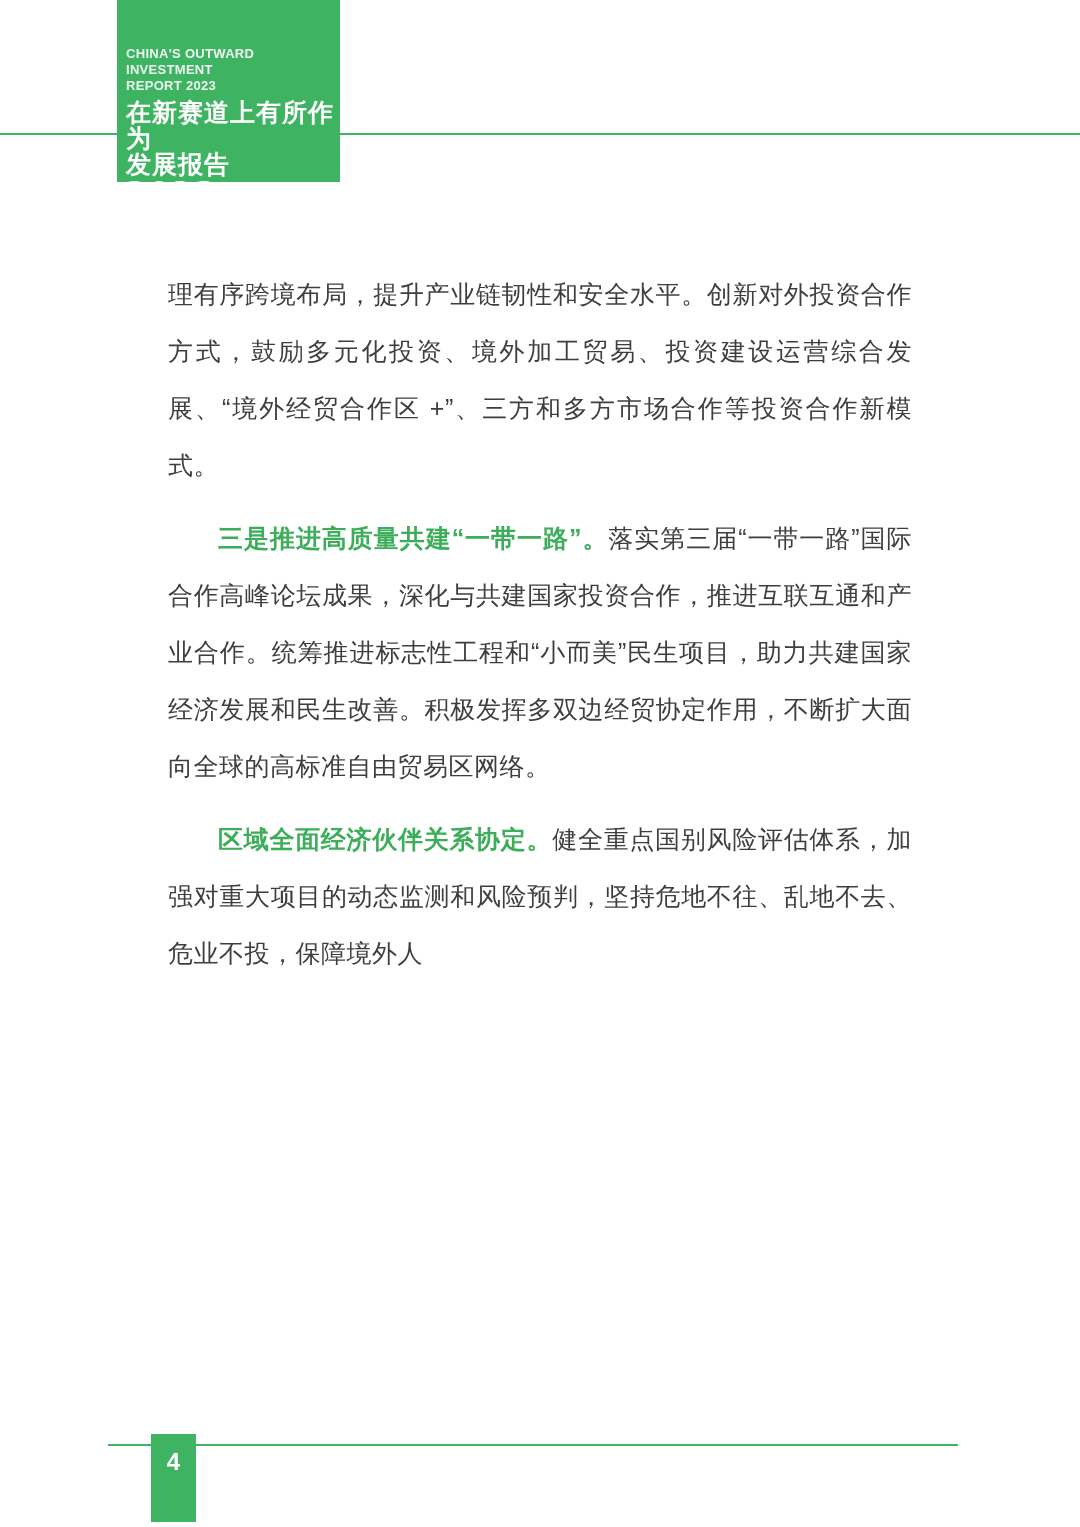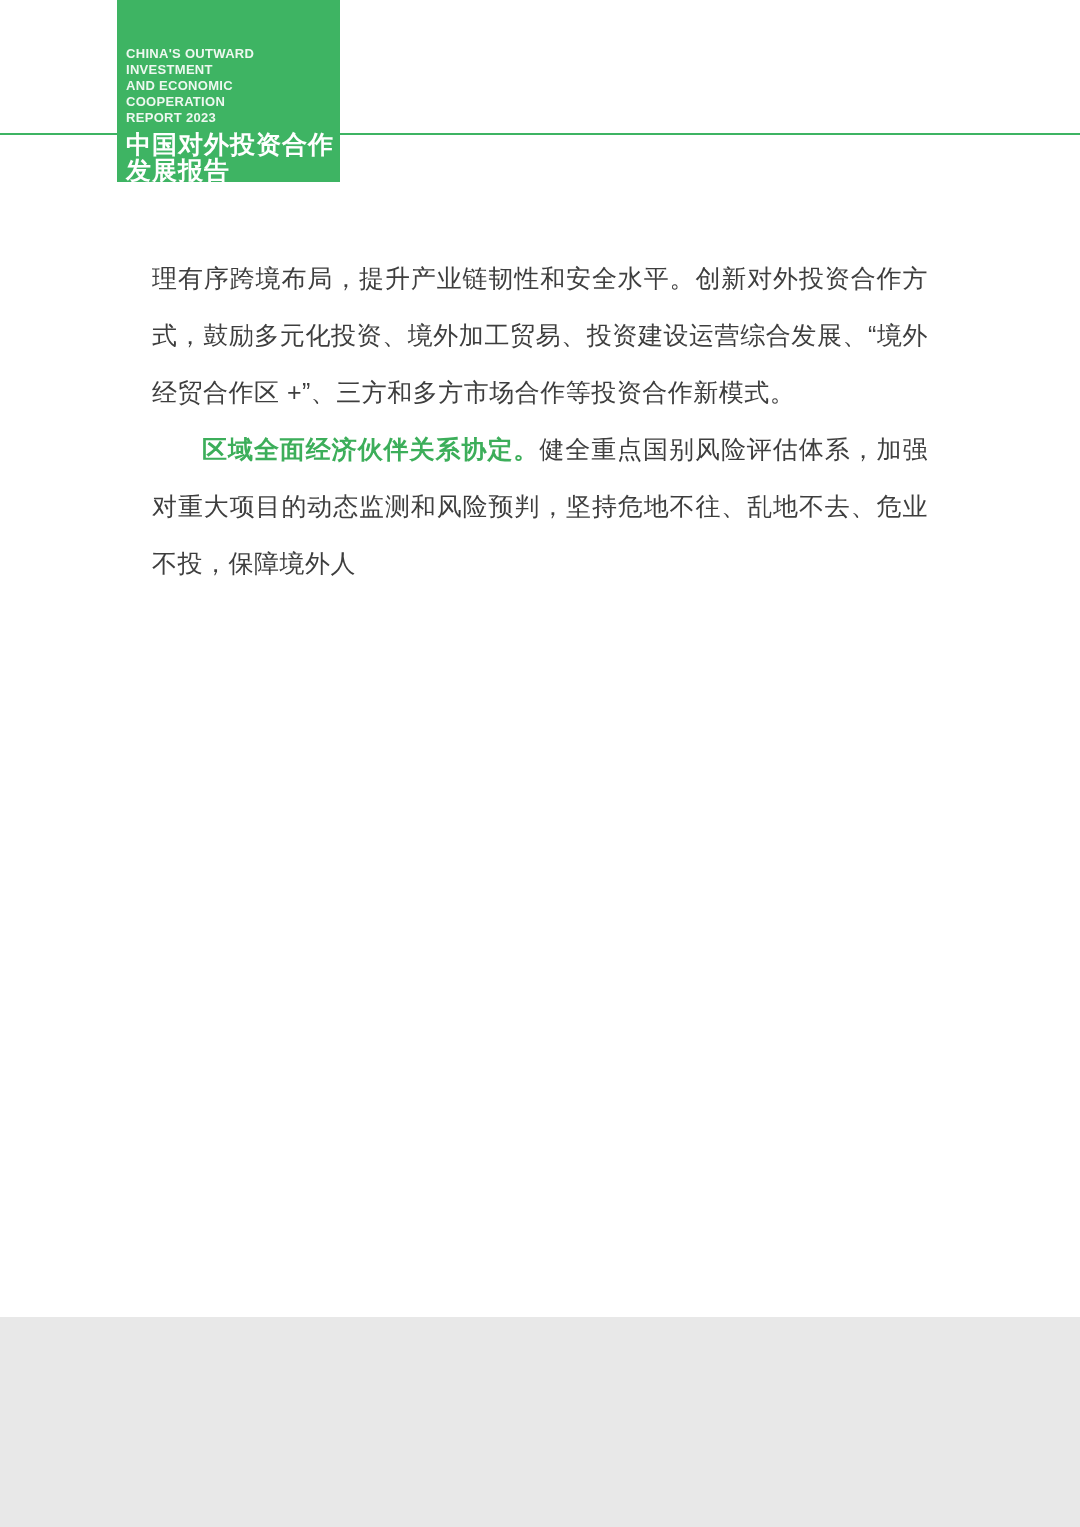--- a/index.html
+++ b/index.html
@@ -1,20 +1,20 @@
 <!DOCTYPE html>
 <html style="--accent: #3eb463; --lead: #3cae5a; --text: #3e3e3e;"><head>
 <meta charset="utf-8">
 <style>
   * { margin: 0; padding: 0; box-sizing: border-box; }
   html, body { background: #e8e8e8; }
   .page {
     position: relative;
     width: 1080px;
-    height: 1317px;
+    height: 1527px;
     background: #ffffff;
     overflow: hidden;
     margin: 0 auto;
     font-family: "Liberation Sans", sans-serif;
   }
   .header-rule {
     position: absolute;
     left: 0; top: 133px;
     width: 1080px; height: 2px;
     background: var(--accent, #3eb463);
@@ -55,21 +55,21 @@
   .body-text {
     position: absolute;
     left: 152px; top: 250px;
     width: 776px;
     font-size: 25px;
     line-height: 57px;
     color: var(--text, #3e3e3e);
     text-align: justify;
     letter-spacing: 0.5px;
   }
-  .para { margin: 0; }
+  .para { margin: 16px; }
   .para.indent { text-indent: 2em; }
   .lead {
     color: var(--lead, #3cae5a);
     font-weight: bold;
   }
   .footer-rule {
     position: absolute;
     left: 108px; top: 1444px;
     width: 850px; height: 2px;
     background: var(--accent, #3eb463);
@@ -94,32 +94,32 @@
 </head>
 <body>
 
 <div class="page">
 
   <div class="header-rule"></div>
 
   <div class="banner">
     <div class="banner-en">
       <div>CHINA'S OUTWARD INVESTMENT</div>
-      <div>AND ECONOMIC COOPERATION</div>
       <div>REPORT 2023</div>
     </div>
     <div class="banner-cn">
-      <div>中国对外投资合作</div>
+      <div>在新赛道上有所作为</div>
       <div>发展报告</div>
     </div>
     <div class="banner-year">2023</div>
   </div>
 
   <main class="body-text" id="paragraphs">
       <p class="para"><span>理有序跨境布局，提升产业链韧性和安全水平。创新对外投资合作方式，鼓励多元化投资、境外加工贸易、投资建设运营综合发展、“境外经贸合作区 +”、三方和多方市场合作等投资合作新模式。</span></p>
+      <p class="para indent"><span class="lead">三是推进高质量共建“一带一路”。</span><span>落实第三届“一带一路”国际合作高峰论坛成果，深化与共建国家投资合作，推进互联互通和产业合作。统筹推进标志性工程和“小而美”民生项目，助力共建国家经济发展和民生改善。积极发挥多双边经贸协定作用，不断扩大面向全球的高标准自由贸易区网络。</span></p>
       <p class="para indent"><span class="lead">区域全面经济伙伴关系协定。</span><span>健全重点国别风险评估体系，加强对重大项目的动态监测和风险预判，坚持危地不往、乱地不去、危业不投，保障境外人</span></p>
     </main>
 
   <div class="footer-rule"></div>
 
   <div class="page-tab">
     <span class="page-num">4</span>
   </div>
 
 </div>

